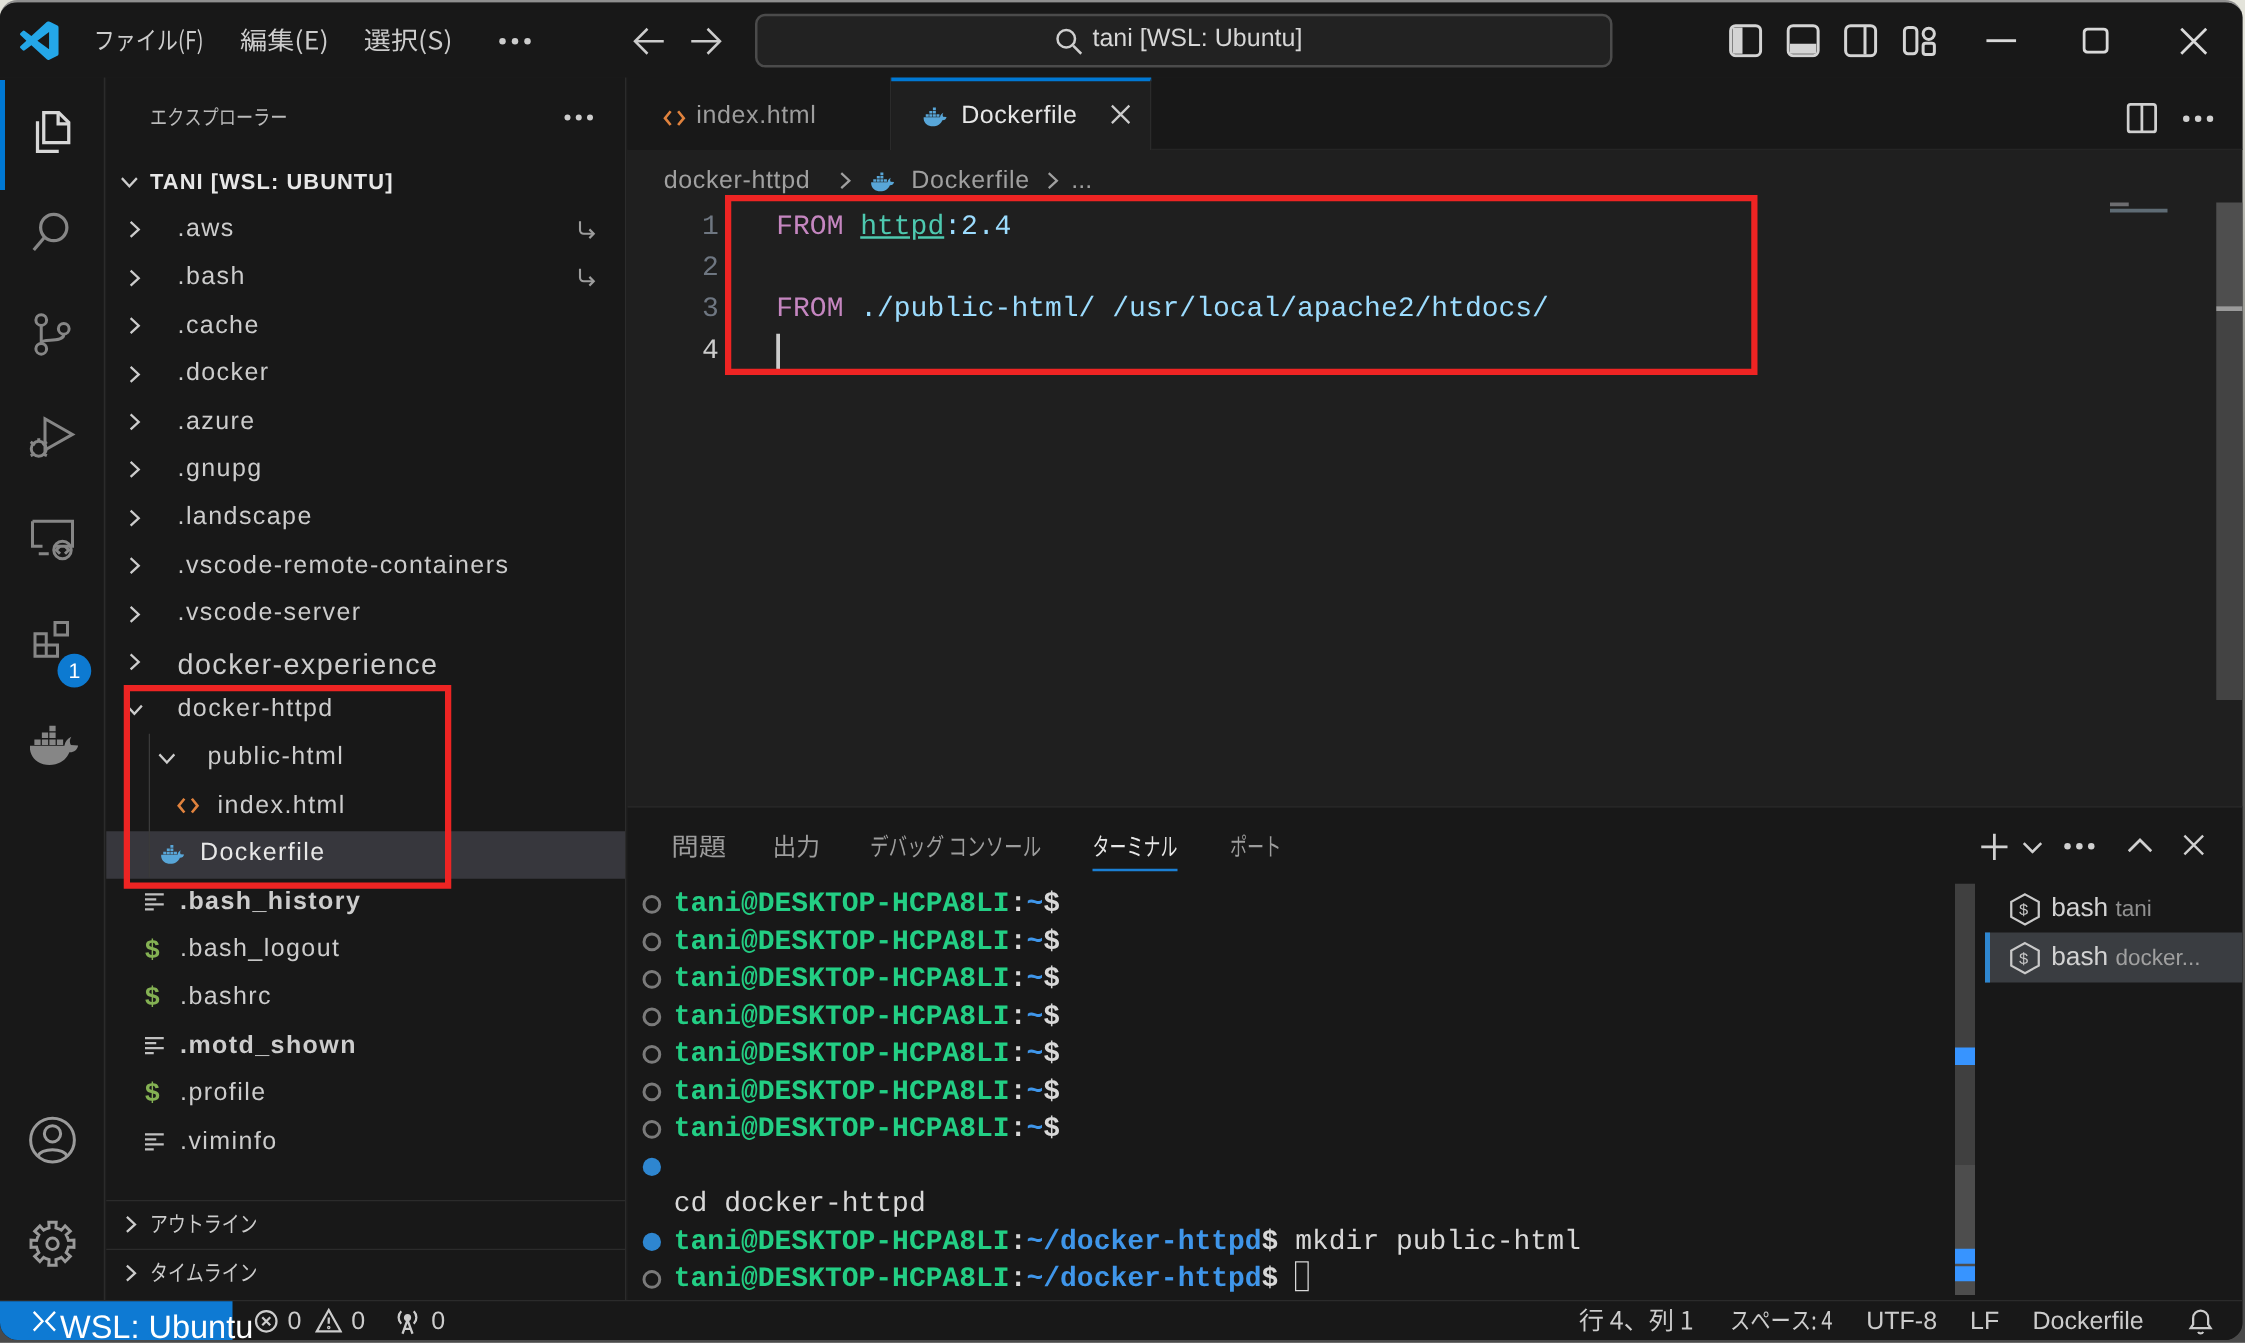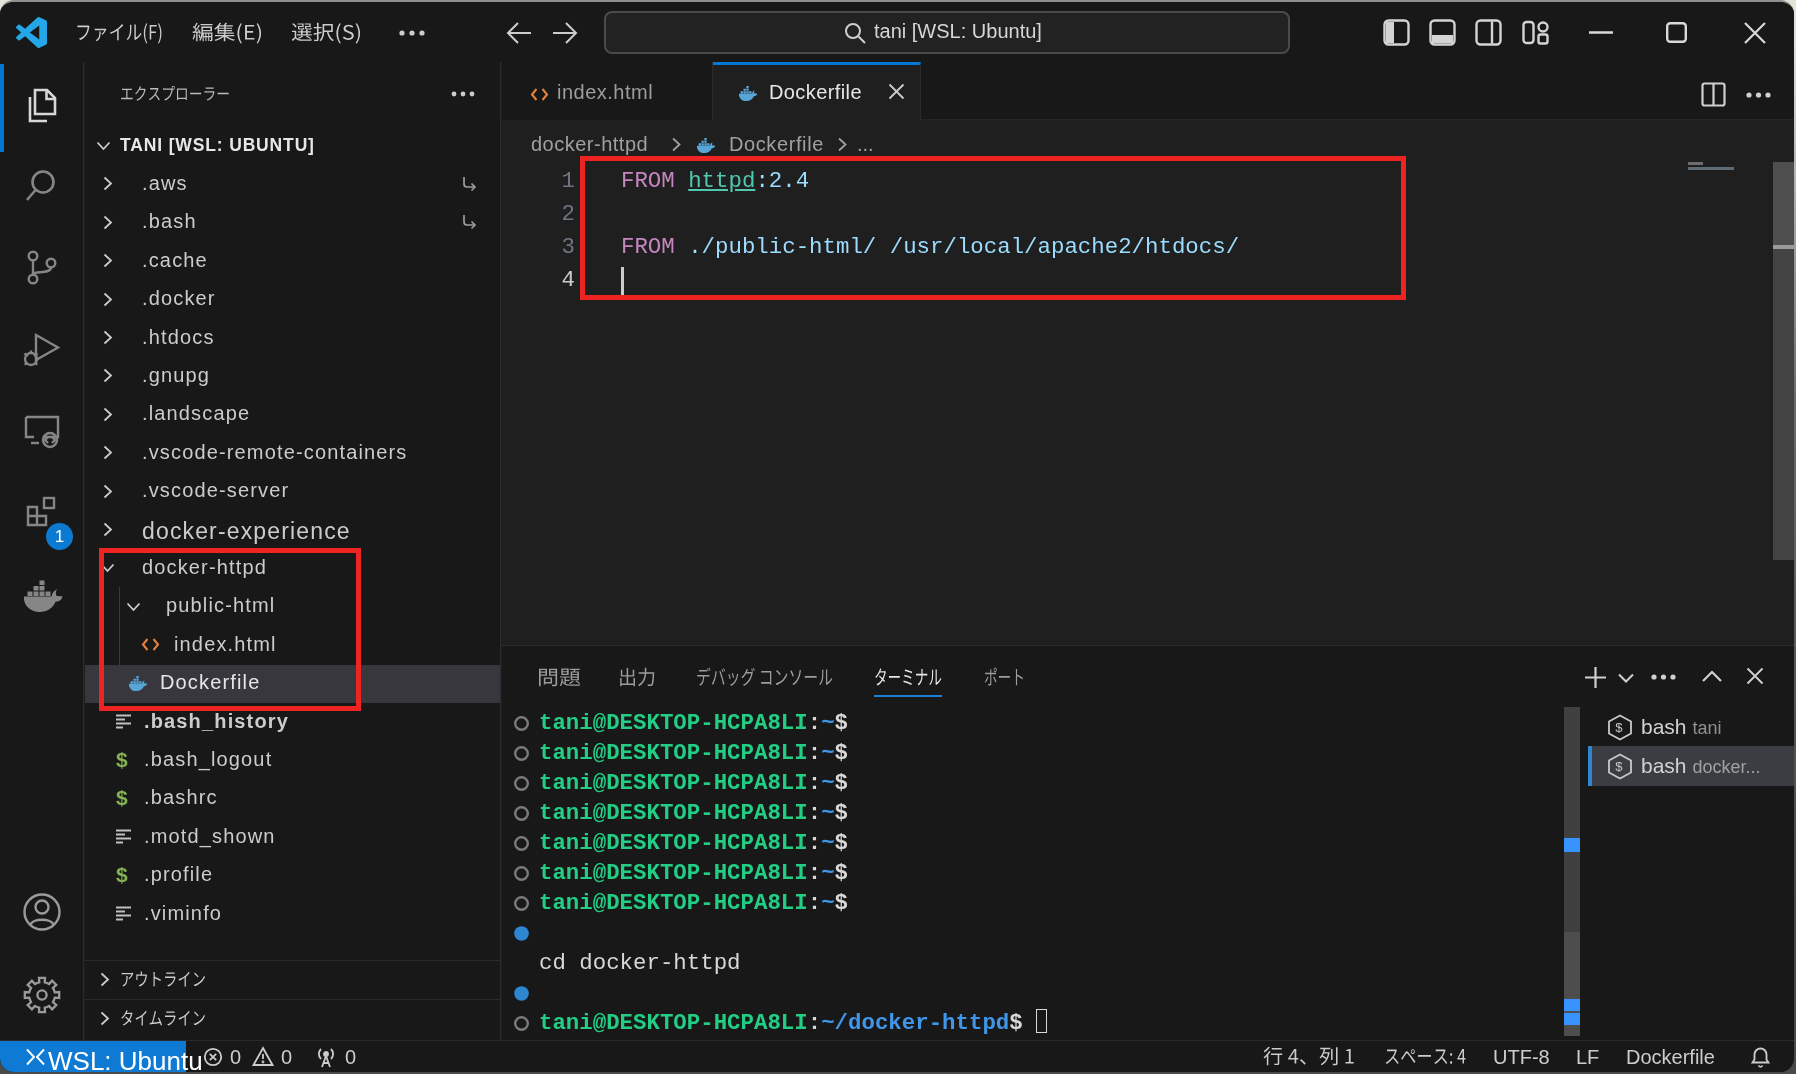--- a/index.html
+++ b/index.html
@@ -188,21 +188,21 @@
       <path d="M4.5 1.5 11 7.5 4.5 13.5" fill="none" stroke="#cccccc" stroke-width="1.8"></path>
     </svg>
 <div class="abs" style="left:142px;top:247px;font-size:20px;font-weight:normal;color:#cccccc;letter-spacing:1.15px;white-space:pre">.cache</div>
 <svg class="abs" style="left:100px;top:290px" width="15" height="15" viewBox="0 0 15 15">
       <path d="M4.5 1.5 11 7.5 4.5 13.5" fill="none" stroke="#cccccc" stroke-width="1.8"></path>
     </svg>
 <div class="abs" style="left:142px;top:285px;font-size:20px;font-weight:normal;color:#cccccc;letter-spacing:1.15px;white-space:pre">.docker</div>
 <svg class="abs" style="left:100px;top:328px" width="15" height="15" viewBox="0 0 15 15">
       <path d="M4.5 1.5 11 7.5 4.5 13.5" fill="none" stroke="#cccccc" stroke-width="1.8"></path>
     </svg>
-<div class="abs" style="left:142px;top:324px;font-size:20px;font-weight:normal;color:#cccccc;letter-spacing:1.15px;white-space:pre">.htdocs</div>
+<div class="abs" style="left:142px;top:324px;font-size:20px;font-weight:normal;color:#cccccc;letter-spacing:1.15px;white-space:pre">.azure</div>
 <svg class="abs" style="left:100px;top:366px" width="15" height="15" viewBox="0 0 15 15">
       <path d="M4.5 1.5 11 7.5 4.5 13.5" fill="none" stroke="#cccccc" stroke-width="1.8"></path>
     </svg>
 <div class="abs" style="left:142px;top:362px;font-size:20px;font-weight:normal;color:#cccccc;letter-spacing:1.15px;white-space:pre">.gnupg</div>
 <svg class="abs" style="left:100px;top:405px" width="15" height="15" viewBox="0 0 15 15">
       <path d="M4.5 1.5 11 7.5 4.5 13.5" fill="none" stroke="#cccccc" stroke-width="1.8"></path>
     </svg>
 <div class="abs" style="left:142px;top:400px;font-size:20px;font-weight:normal;color:#cccccc;letter-spacing:1.15px;white-space:pre">.landscape</div>
 <svg class="abs" style="left:100px;top:443px" width="15" height="15" viewBox="0 0 15 15">
       <path d="M4.5 1.5 11 7.5 4.5 13.5" fill="none" stroke="#cccccc" stroke-width="1.8"></path>
@@ -247,21 +247,21 @@
 <div class="abs" style="left:144px;top:708px;font-size:20px;font-weight:bold;color:#cccccc;letter-spacing:1.15px;white-space:pre">.bash_history</div>
 <div class="abs" style="left:116px;top:746px;font-size:21px;font-weight:bold;color:#84b153">$</div>
 <div class="abs" style="left:144px;top:746px;font-size:20px;font-weight:normal;color:#cccccc;letter-spacing:1.15px;white-space:pre">.bash_logout</div>
 <div class="abs" style="left:116px;top:784px;font-size:21px;font-weight:bold;color:#84b153">$</div>
 <div class="abs" style="left:144px;top:784px;font-size:20px;font-weight:normal;color:#cccccc;letter-spacing:1.15px;white-space:pre">.bashrc</div>
 <svg class="abs" style="left:116px;top:827px" width="17" height="16" viewBox="0 0 17 16">
 <g stroke="#c0c0c0" stroke-width="1.9">
         <path d="M0 1.5h15M0 5.5h9M0 9.5h15M0 13.5h7"></path>
       </g>
     </svg>
-<div class="abs" style="left:144px;top:823px;font-size:20px;font-weight:normal;color:#cccccc;letter-spacing:1.15px;white-space:pre">.motd_shown</div>
+<div class="abs" style="left:144px;top:823px;font-size:20px;font-weight:bold;color:#cccccc;letter-spacing:1.15px;white-space:pre">.motd_shown</div>
 <div class="abs" style="left:116px;top:861px;font-size:21px;font-weight:bold;color:#84b153">$</div>
 <div class="abs" style="left:144px;top:861px;font-size:20px;font-weight:normal;color:#cccccc;letter-spacing:1.15px;white-space:pre">.profile</div>
 <svg class="abs" style="left:116px;top:904px" width="17" height="16" viewBox="0 0 17 16">
 <g stroke="#c0c0c0" stroke-width="1.9">
         <path d="M0 1.5h15M0 5.5h9M0 9.5h15M0 13.5h7"></path>
       </g>
     </svg>
 <div class="abs" style="left:144px;top:900px;font-size:20px;font-weight:normal;color:#cccccc;letter-spacing:1.15px;white-space:pre">.viminfo</div>
 <div class="abs" style="left:85px;top:958px;width:415px;height:1px;background:#2b2b2b"></div>
 <svg class="abs" style="left:97px;top:970px" width="15" height="15" viewBox="0 0 15 15">
@@ -409,20 +409,21 @@
       <circle cx="8.5" cy="8.5" r="6.3" fill="none" stroke="#7a7a7a" stroke-width="2.4"></circle>
     </svg>
     <div class="abs mono" style="left:539px;top:886px;height:30px;line-height:30px;font-size:22.4px;color:#d8d8d8;white-space:pre"><b style="color:#23ce84">tani@DESKTOP-HCPA8LI</b><b style="color:#d8d8d8">:</b><b style="color:#3f96ea">~</b><b style="color:#d8d8d8">$</b> </div>
     <svg class="abs" style="left:513px;top:923px" width="17" height="17" viewBox="0 0 17 17">
       <circle cx="8.5" cy="8.5" r="7.3" fill="#2e86d0"></circle>
     </svg>
     <div class="abs mono" style="left:539px;top:946px;height:30px;line-height:30px;font-size:22.4px;color:#d8d8d8;white-space:pre">cd docker-httpd</div>
     <svg class="abs" style="left:513px;top:983px" width="17" height="17" viewBox="0 0 17 17">
       <circle cx="8.5" cy="8.5" r="7.3" fill="#2e86d0"></circle>
     </svg>
+    <div class="abs mono" style="left:539px;top:976px;height:30px;line-height:30px;font-size:22.4px;color:#d8d8d8;white-space:pre"><b style="color:#23ce84">tani@DESKTOP-HCPA8LI</b><b style="color:#d8d8d8">:</b><b style="color:#3f96ea">~/docker-httpd</b><b style="color:#d8d8d8">$</b> mkdir public-html</div>
     <svg class="abs" style="left:513px;top:1013px" width="17" height="17" viewBox="0 0 17 17">
       <circle cx="8.5" cy="8.5" r="6.3" fill="none" stroke="#7a7a7a" stroke-width="2.4"></circle>
     </svg>
     <div class="abs mono" style="left:539px;top:1006px;height:30px;line-height:30px;font-size:22.4px;color:#d8d8d8;white-space:pre"><b style="color:#23ce84">tani@DESKTOP-HCPA8LI</b><b style="color:#d8d8d8">:</b><b style="color:#3f96ea">~/docker-httpd</b><b style="color:#d8d8d8">$</b> <span style="display:inline-block;width:11px;height:24px;border:1.6px solid #d8d8d8;vertical-align:-4px"></span></div>
 <div class="abs" style="left:1564px;top:705px;width:16px;height:329px;background:#404040"></div>
 <div class="abs" style="left:1564px;top:930px;width:16px;height:104px;background:#4d4d4d"></div>
 <div class="abs" style="left:1564px;top:836px;width:16px;height:14px;background:#3794ff"></div>
 <div class="abs" style="left:1564px;top:997px;width:16px;height:12px;background:#3794ff"></div>
 <div class="abs" style="left:1564px;top:1011px;width:16px;height:12px;background:#3794ff"></div>
 <div class="abs" style="left:1588px;top:744px;width:206px;height:40px;background:#3a3d41"></div>

